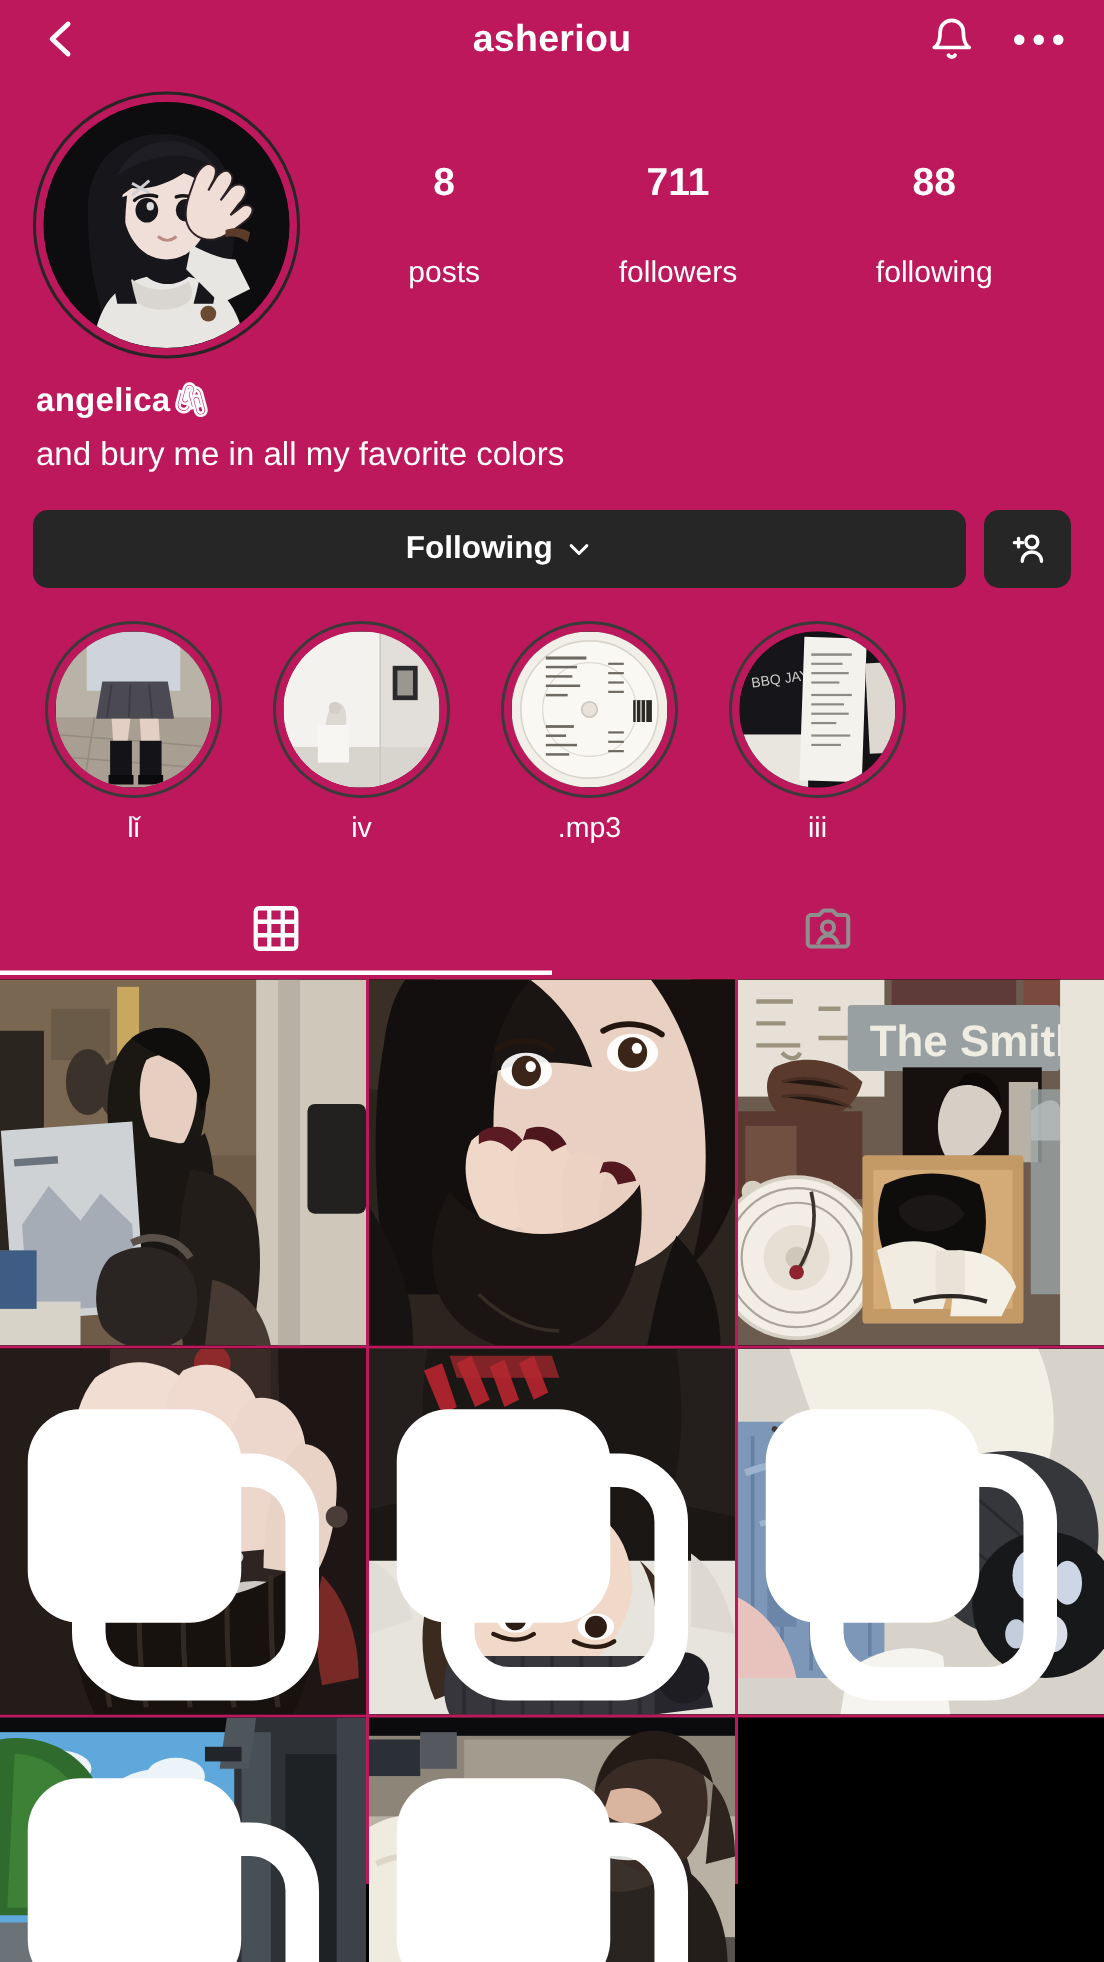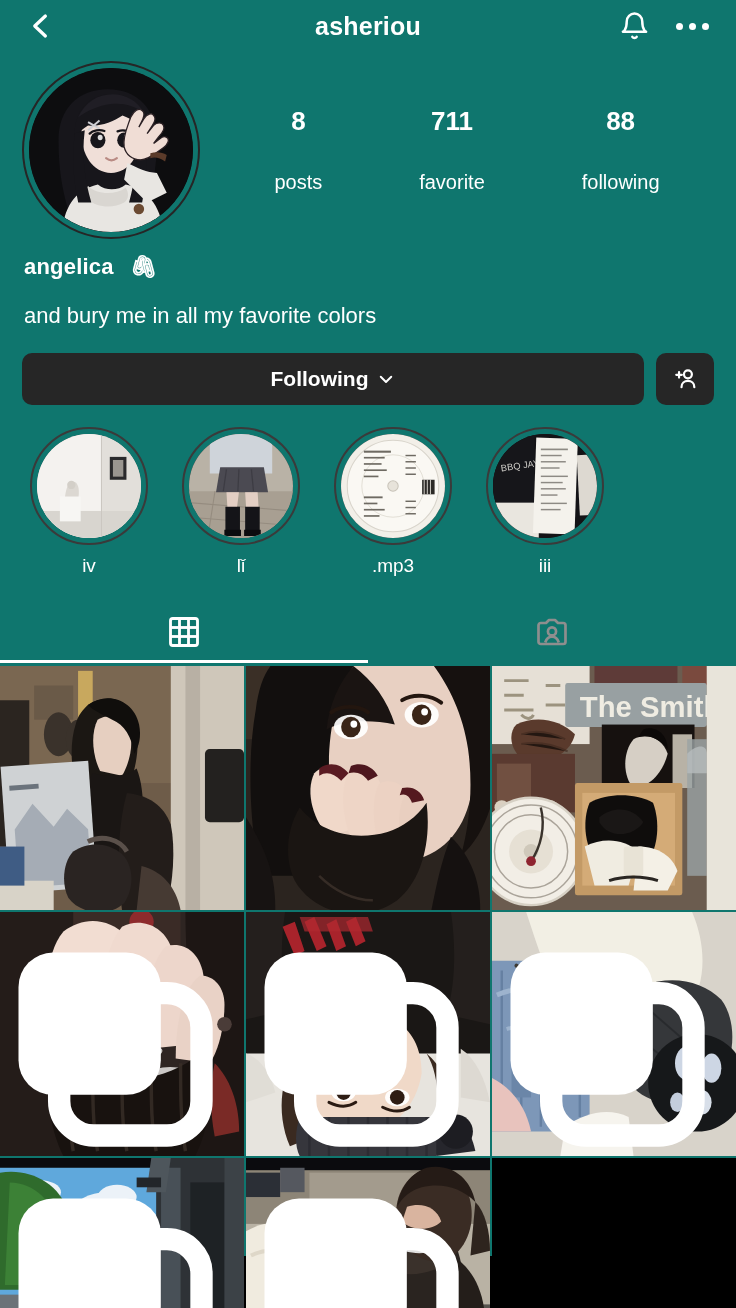--- a/index.html
+++ b/index.html
@@ -4,21 +4,21 @@
 <style>
   * { box-sizing: border-box; margin: 0; padding: 0; }
   html, body {
     width: 736px;
     height: 1308px;
     background: #000000;
     font-family: "Liberation Sans", sans-serif;
     color: #ffffff;
     overflow: hidden;
   }
-  .screen { position: relative; width: 736px; height: 1256px; background: #0f766e; }
+  .screen { position: relative; width: 736px; height: 1256px; background: #be185d; }
 
   
   .topbar {
     height: 52px;
     display: flex;
     align-items: center;
     padding: 0 24px;
     position: relative;
   }
   .back-btn { width: 34px; height: 34px; display: flex; align-items: center; justify-content: center; cursor: pointer; }
@@ -51,23 +51,23 @@
   }
   .avatar svg { display: block; width: 100%; height: 100%; }
 
   .stats { flex: 1; display: flex; justify-content: space-around; align-items: center; padding: 0 6px 0 26px; }
   .stat { text-align: center; cursor: pointer; }
   .stat .num { font-size: 26px; font-weight: bold; line-height: 1.25; }
   .stat .lbl { font-size: 20px; line-height: 1.3; margin-top: 31px; }
 
   
   .bio { padding: 12px 24px 0 24px; }
-  .bio .name { font-size: 22px; font-weight: bold; letter-spacing: .2px; display: flex; align-items: flex-start; gap: 16px; }
+  .bio .name { font-size: 22px; font-weight: bold; letter-spacing: .2px; display: flex; align-items: flex-start; gap: 0; }
   .bio .name .clipemoji { font-size: 22px; filter: grayscale(1) brightness(1.25); }
-  .bio .desc { font-size: 22px; margin-top: 21px; line-height: 1.35; }
+  .bio .desc { font-size: 22px; margin-top: 8px; line-height: 1.35; }
 
   
   .actions { display: flex; gap: 12px; padding: 22px 22px 0 22px; align-items: stretch; }
   .btn-following {
     flex: 1; height: 52px; background: #262626; border-radius: 10px;
     display: flex; align-items: center; justify-content: center; gap: 9px;
     font-size: 21px; font-weight: bold; cursor: pointer; border: none; color:#fff;
   }
   .btn-adduser {
     width: 58px; height: 52px; background: #262626; border-radius: 10px;
@@ -184,21 +184,21 @@
       </div>
     </div>
 
     <div class="stats">
       <div class="stat">
         <div class="num">8</div>
         <div class="lbl">posts</div>
       </div>
       <div class="stat">
         <div class="num">711</div>
-        <div class="lbl">favorite</div>
+        <div class="lbl">followers</div>
       </div>
       <div class="stat">
         <div class="num">88</div>
         <div class="lbl">following</div>
       </div>
     </div>
   </div>
 
   <div class="bio">
     <div class="name">
@@ -219,40 +219,20 @@
       <svg viewBox="0 0 24 24" width="28" height="28" fill="none" stroke="#fff" stroke-width="1.9" stroke-linecap="round" stroke-linejoin="round">
         <circle cx="14.5" cy="8" r="3.4"></circle>
         <path d="M9 19c0-3.2 2.5-5.3 5.5-5.3S20 15.8 20 19"></path>
         <line x1="4.5" y1="8.4" x2="9.3" y2="8.4"></line>
         <line x1="6.9" y1="6" x2="6.9" y2="10.8"></line>
       </svg>
     </button>
   </div>
 
   <div class="highlights">
-
-    <div class="hl">
-      <div class="hl-ring">
-        <div class="hl-img">
-          <svg viewBox="0 0 100 100">
-            <rect width="100" height="100" fill="#eceae6"></rect>
-            <rect x="0" y="0" width="62" height="100" fill="#f4f2ef"></rect>
-            <rect x="62" y="0" width="38" height="100" fill="#e2dfda"></rect>
-            <rect x="0" y="74" width="100" height="26" fill="#d8d5cf"></rect>
-            <rect x="70" y="22" width="16" height="22" fill="#2a2a2c"></rect>
-            <rect x="73" y="25" width="10" height="16" fill="#9a9690"></rect>
-            <rect x="22" y="60" width="20" height="24" fill="#f7f6f3"></rect>
-            <path d="M27 60c1-9 4-14 8-14s6 6 5 14z" fill="#dcd8d2"></path>
-            <circle cx="33" cy="49" r="4" fill="#d3cfc8"></circle>
-            <line x1="62" y1="0" x2="62" y2="100" stroke="#cbc7c1" stroke-width="1"></line>
-          </svg>
-        </div>
-      </div>
-      <div class="hl-label">iv</div>
-    </div>
 
     <div class="hl">
       <div class="hl-ring">
         <div class="hl-img">
           <svg viewBox="0 0 100 100">
             <rect width="100" height="100" fill="#b9b2a6"></rect>
             <path d="M0 55h100v45H0z" fill="#a89f92"></path>
             <g stroke="#8d8478" stroke-width="1" opacity=".7">
               <line x1="0" y1="66" x2="100" y2="74"></line>
                 <line x1="0" y1="80" x2="100" y2="88"></line>
@@ -268,20 +248,40 @@
             </g>
             <path d="M36 56h12l-2 16H37z" fill="#e3cfc4"></path>
             <path d="M54 56h12l1 16H55z" fill="#e3cfc4"></path>
             <path d="M35 70h14v24H35z" fill="#141418"></path>
             <path d="M54 70h14v24H54z" fill="#141418"></path>
             <path d="M34 92h16v6H34zM53 92h16v6H53z" fill="#0b0b0e"></path>
           </svg>
         </div>
       </div>
       <div class="hl-label">lǐ</div>
+    </div>
+
+    <div class="hl">
+      <div class="hl-ring">
+        <div class="hl-img">
+          <svg viewBox="0 0 100 100">
+            <rect width="100" height="100" fill="#eceae6"></rect>
+            <rect x="0" y="0" width="62" height="100" fill="#f4f2ef"></rect>
+            <rect x="62" y="0" width="38" height="100" fill="#e2dfda"></rect>
+            <rect x="0" y="74" width="100" height="26" fill="#d8d5cf"></rect>
+            <rect x="70" y="22" width="16" height="22" fill="#2a2a2c"></rect>
+            <rect x="73" y="25" width="10" height="16" fill="#9a9690"></rect>
+            <rect x="22" y="60" width="20" height="24" fill="#f7f6f3"></rect>
+            <path d="M27 60c1-9 4-14 8-14s6 6 5 14z" fill="#dcd8d2"></path>
+            <circle cx="33" cy="49" r="4" fill="#d3cfc8"></circle>
+            <line x1="62" y1="0" x2="62" y2="100" stroke="#cbc7c1" stroke-width="1"></line>
+          </svg>
+        </div>
+      </div>
+      <div class="hl-label">iv</div>
     </div>
 
     <div class="hl">
       <div class="hl-ring">
         <div class="hl-img">
           <svg viewBox="0 0 100 100">
             <rect width="100" height="100" fill="#f2efe8"></rect>
             <circle cx="50" cy="50" r="44" fill="#faf8f3" stroke="#d8d4cb" stroke-width="1"></circle>
             <circle cx="50" cy="50" r="30" fill="none" stroke="#ddd9d0" stroke-width=".8"></circle>
             <circle cx="50" cy="50" r="5" fill="#e7e3da" stroke="#c9c4ba" stroke-width="1"></circle>

